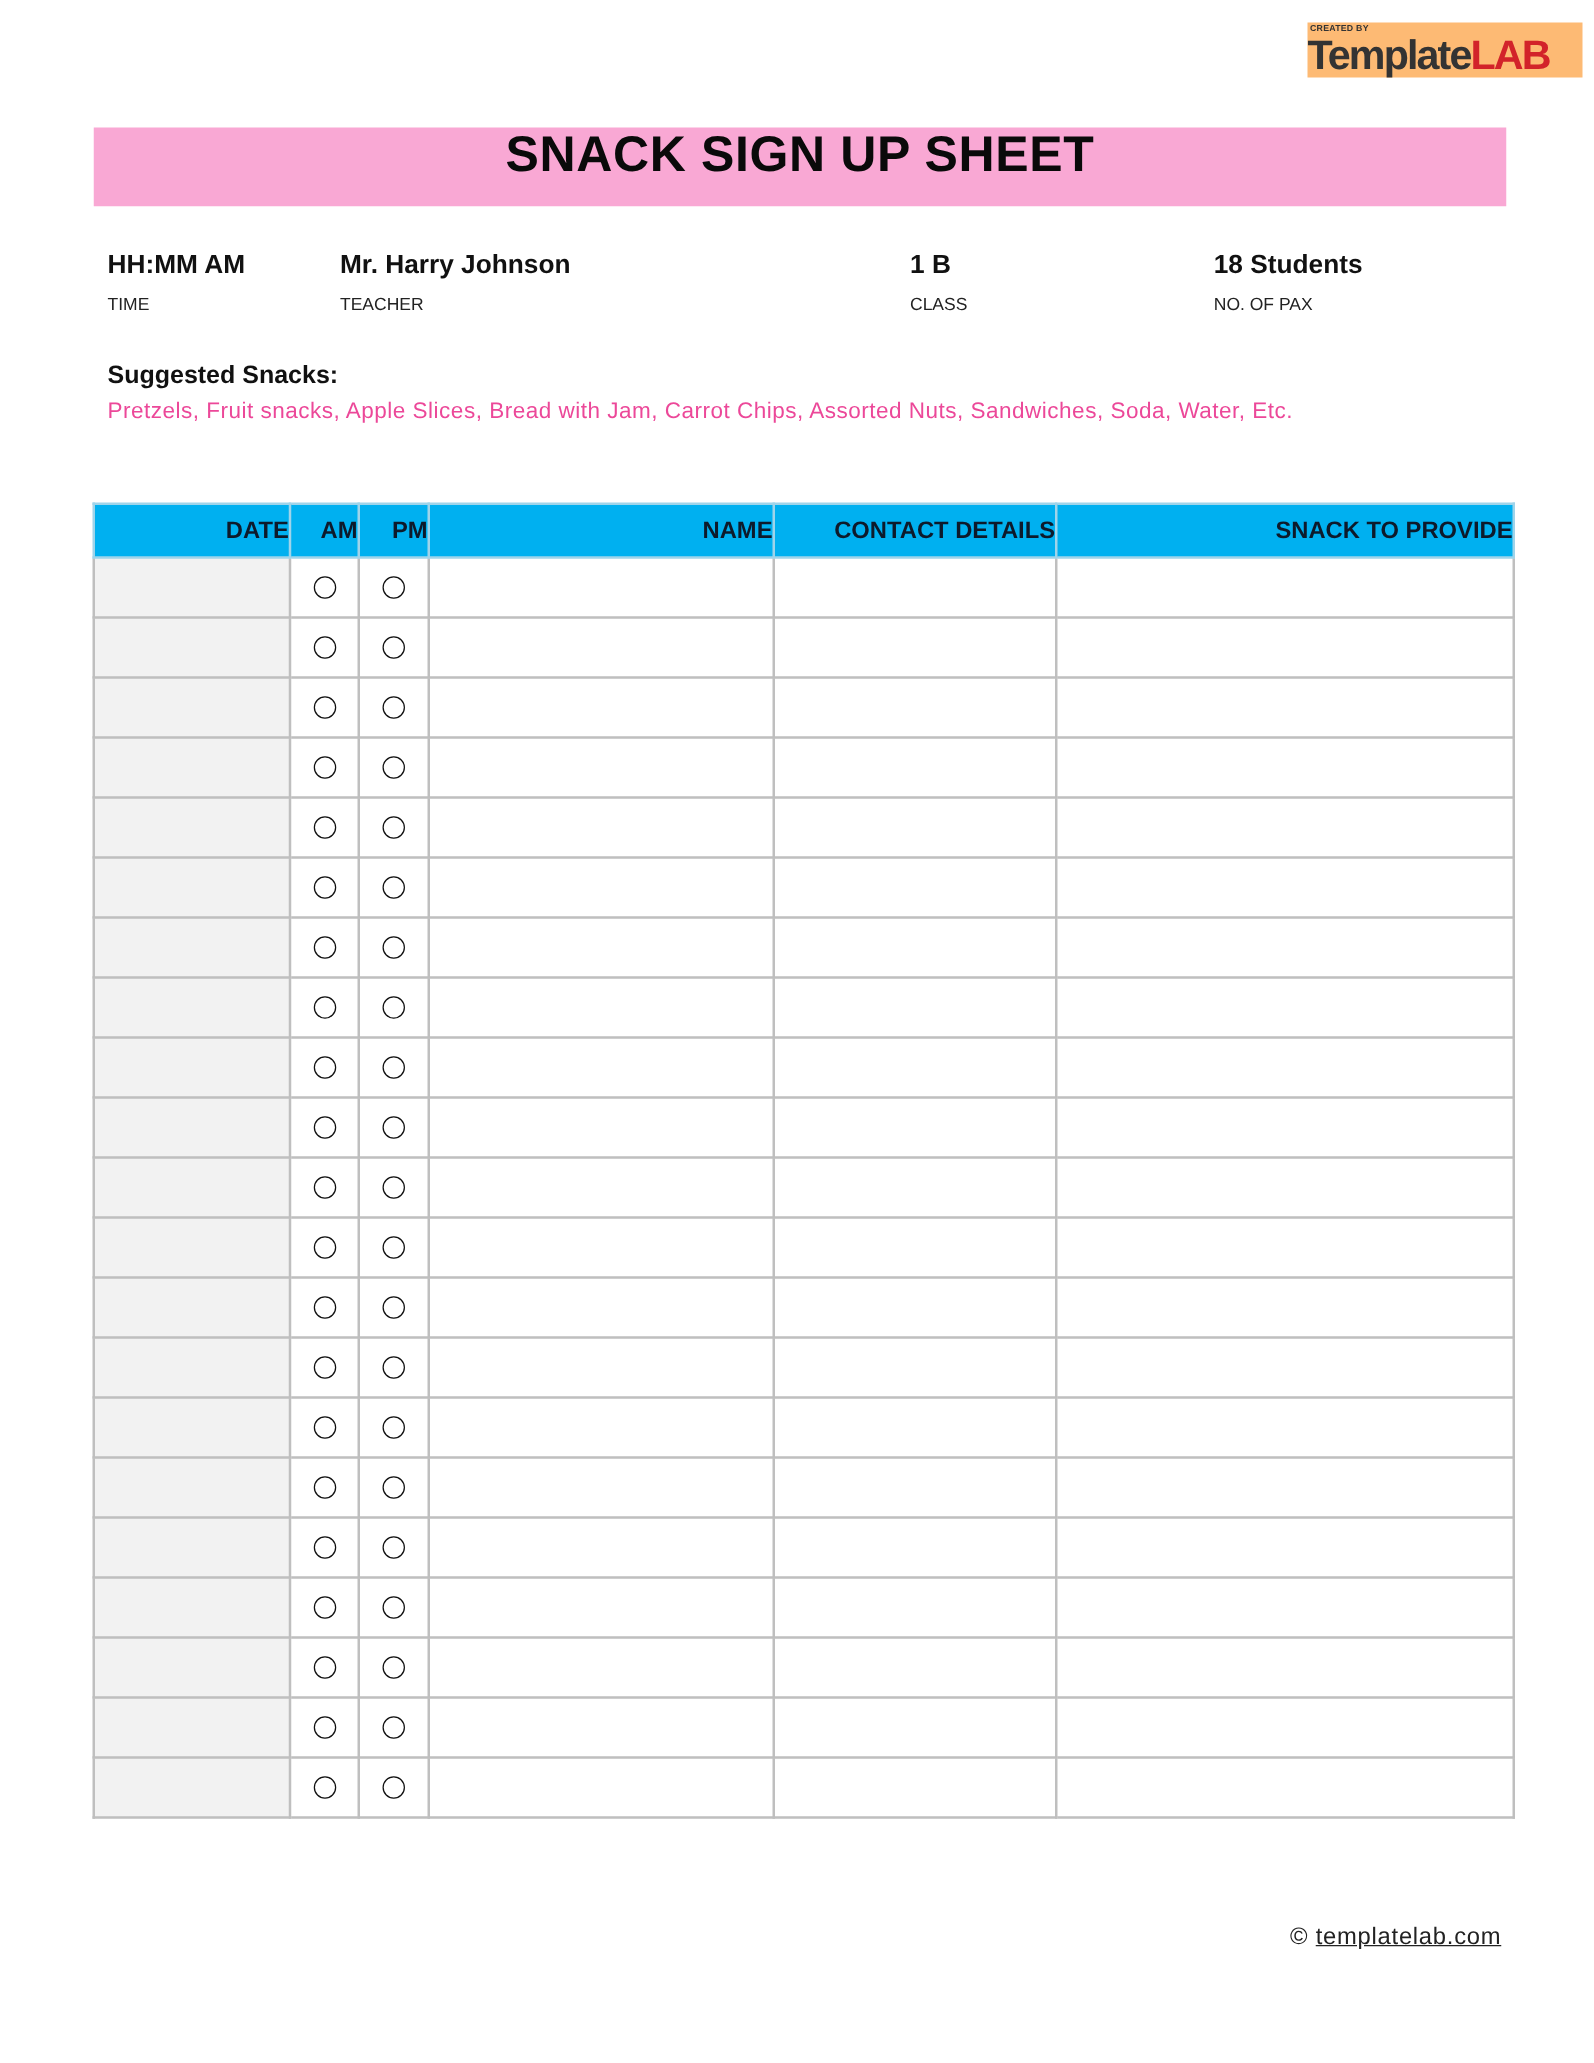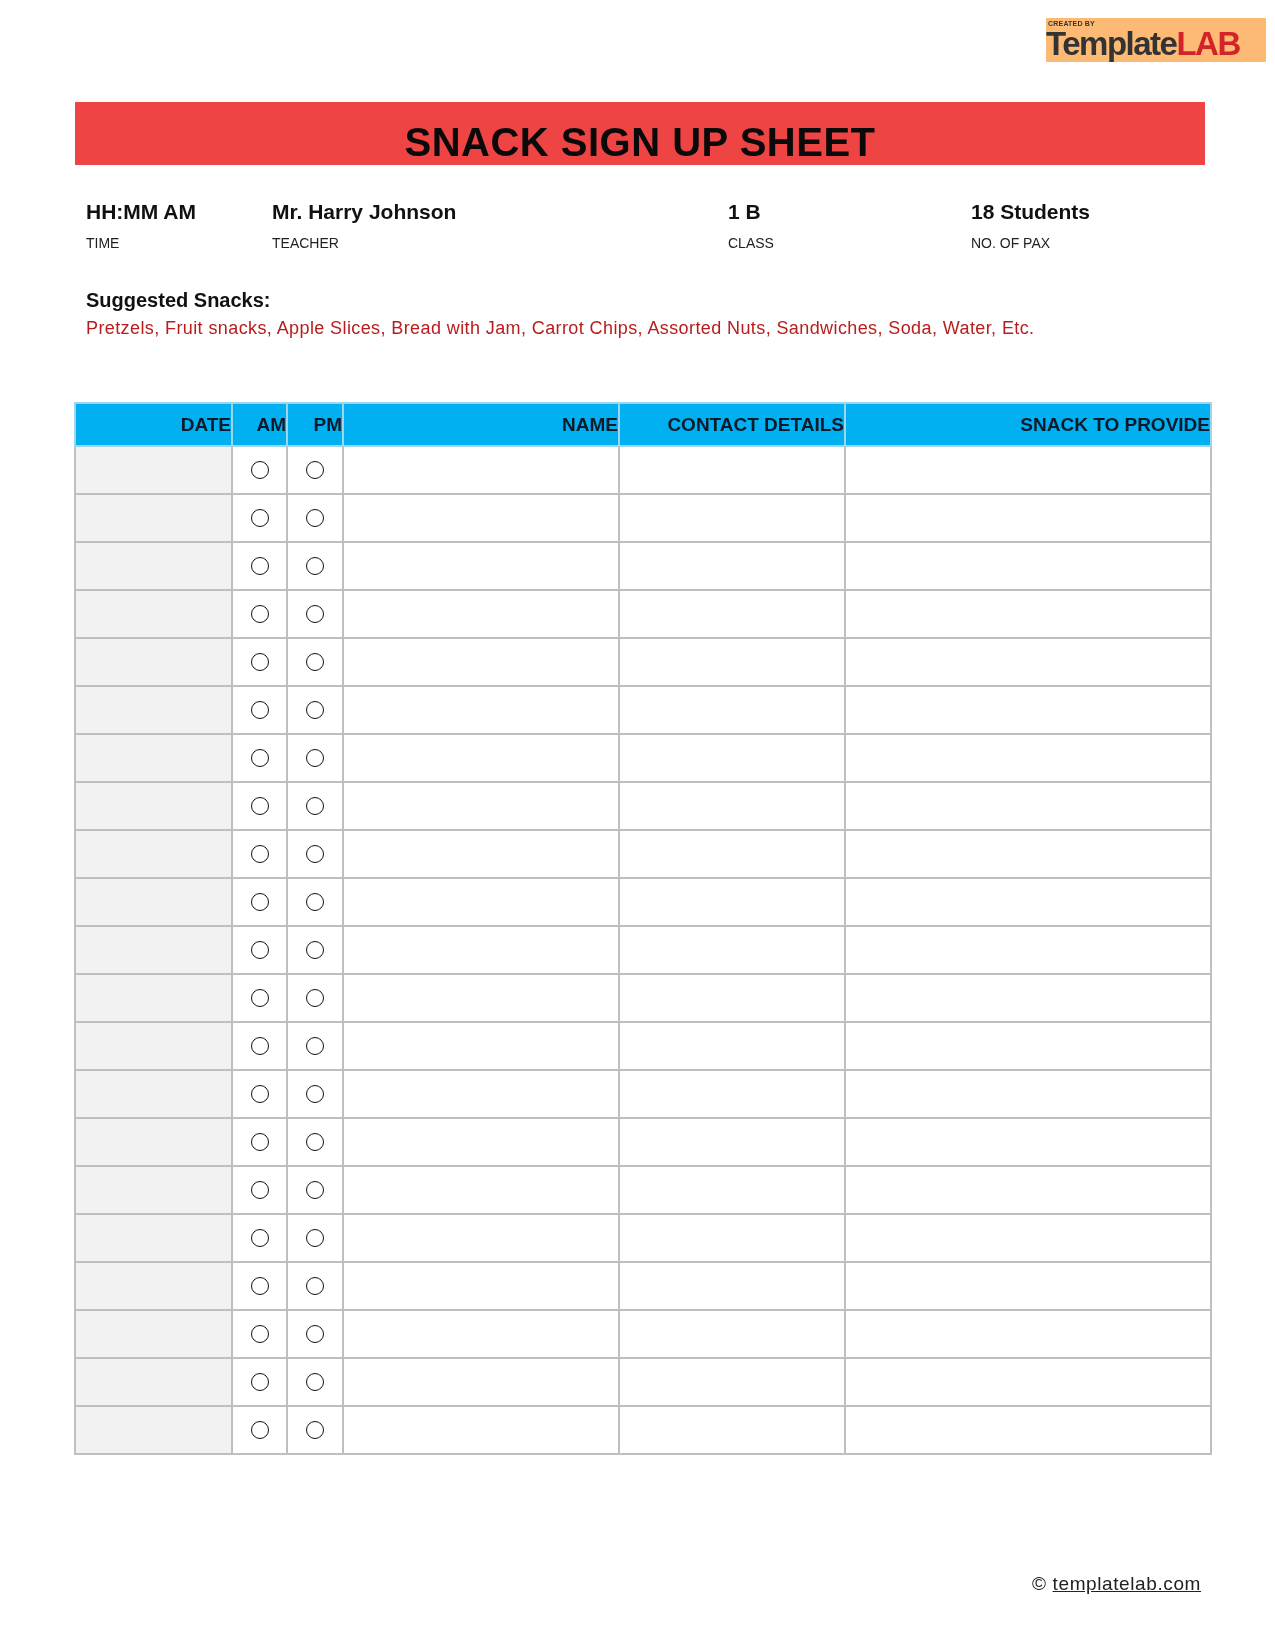--- a/index.html
+++ b/index.html
@@ -19,35 +19,35 @@
   }
   .logo .brand {
     position: absolute; left: 0px; top: 6px; font-size: 33px; font-weight: bold;
     letter-spacing: -1.5px; white-space: nowrap; line-height: 40px;
   }
   .logo .brand .t { color: #333333; }
   .logo .brand .l { color: #d2232a; }
 
   .title-bar {
     position: absolute; left: 75px; top: 102px; width: 1130px; height: 63px;
-    background: #ef4444;
-    display: flex; align-items: flex-end; justify-content: center;
+    background: #f9a8d4;
+    display: flex; align-items: flex-start; justify-content: center;
   }
   .title-bar h1 {
     margin: 0; font-size: 40px; font-weight: bold; color: #0a0a0a;
     letter-spacing: 0.5px;
   }
 
   .info { position: absolute; top: 200px; }
   .info .val { font-size: 21px; font-weight: bold; color: #111; white-space: nowrap; }
   .info .lbl { font-size: 14px; color: #222; margin-top: 11px; white-space: nowrap; }
 
   .suggest { position: absolute; left: 86px; top: 289px; width: 1120px; }
   .suggest .hd { font-size: 20px; font-weight: bold; }
-  .suggest .list { font-size: 18px; margin-top: 6px; letter-spacing: 0.4px; color: #b91c1c; }
+  .suggest .list { font-size: 18px; margin-top: 6px; letter-spacing: 0.4px; color: #ec4899; }
 
   table.sheet {
     position: absolute; left: 74px; top: 402px;
     border-collapse: collapse; table-layout: fixed;
     width: 1136px;
   }
   table.sheet th, table.sheet td {
     border: 2px solid #bfbfbf; padding: 0; height: 46px;
   }
   table.sheet th {
@@ -60,21 +60,20 @@
   table.sheet td.radio { text-align: center; }
   table.sheet td.text { padding-left: 10px; font-size: 18px; letter-spacing: 0.5px; }
   .circle {
     display: inline-block; width: 18px; height: 18px; border: 1.5px solid #111;
     border-radius: 50%; vertical-align: middle; box-sizing: border-box;
   }
 
   .footer {
     position: absolute; right: 74px; top: 1539px; font-size: 19px; color: #222;
     letter-spacing: 0.6px;
-    margin-top: 34px;
   }
   .footer a { color: #222; text-decoration: underline; }
 </style>
 </head>
 <body>
 
 <div class="logo">
   <span class="created">CREATED BY</span>
   <div class="brand">
     <span class="t">Template</span><span class="l">LAB</span>

